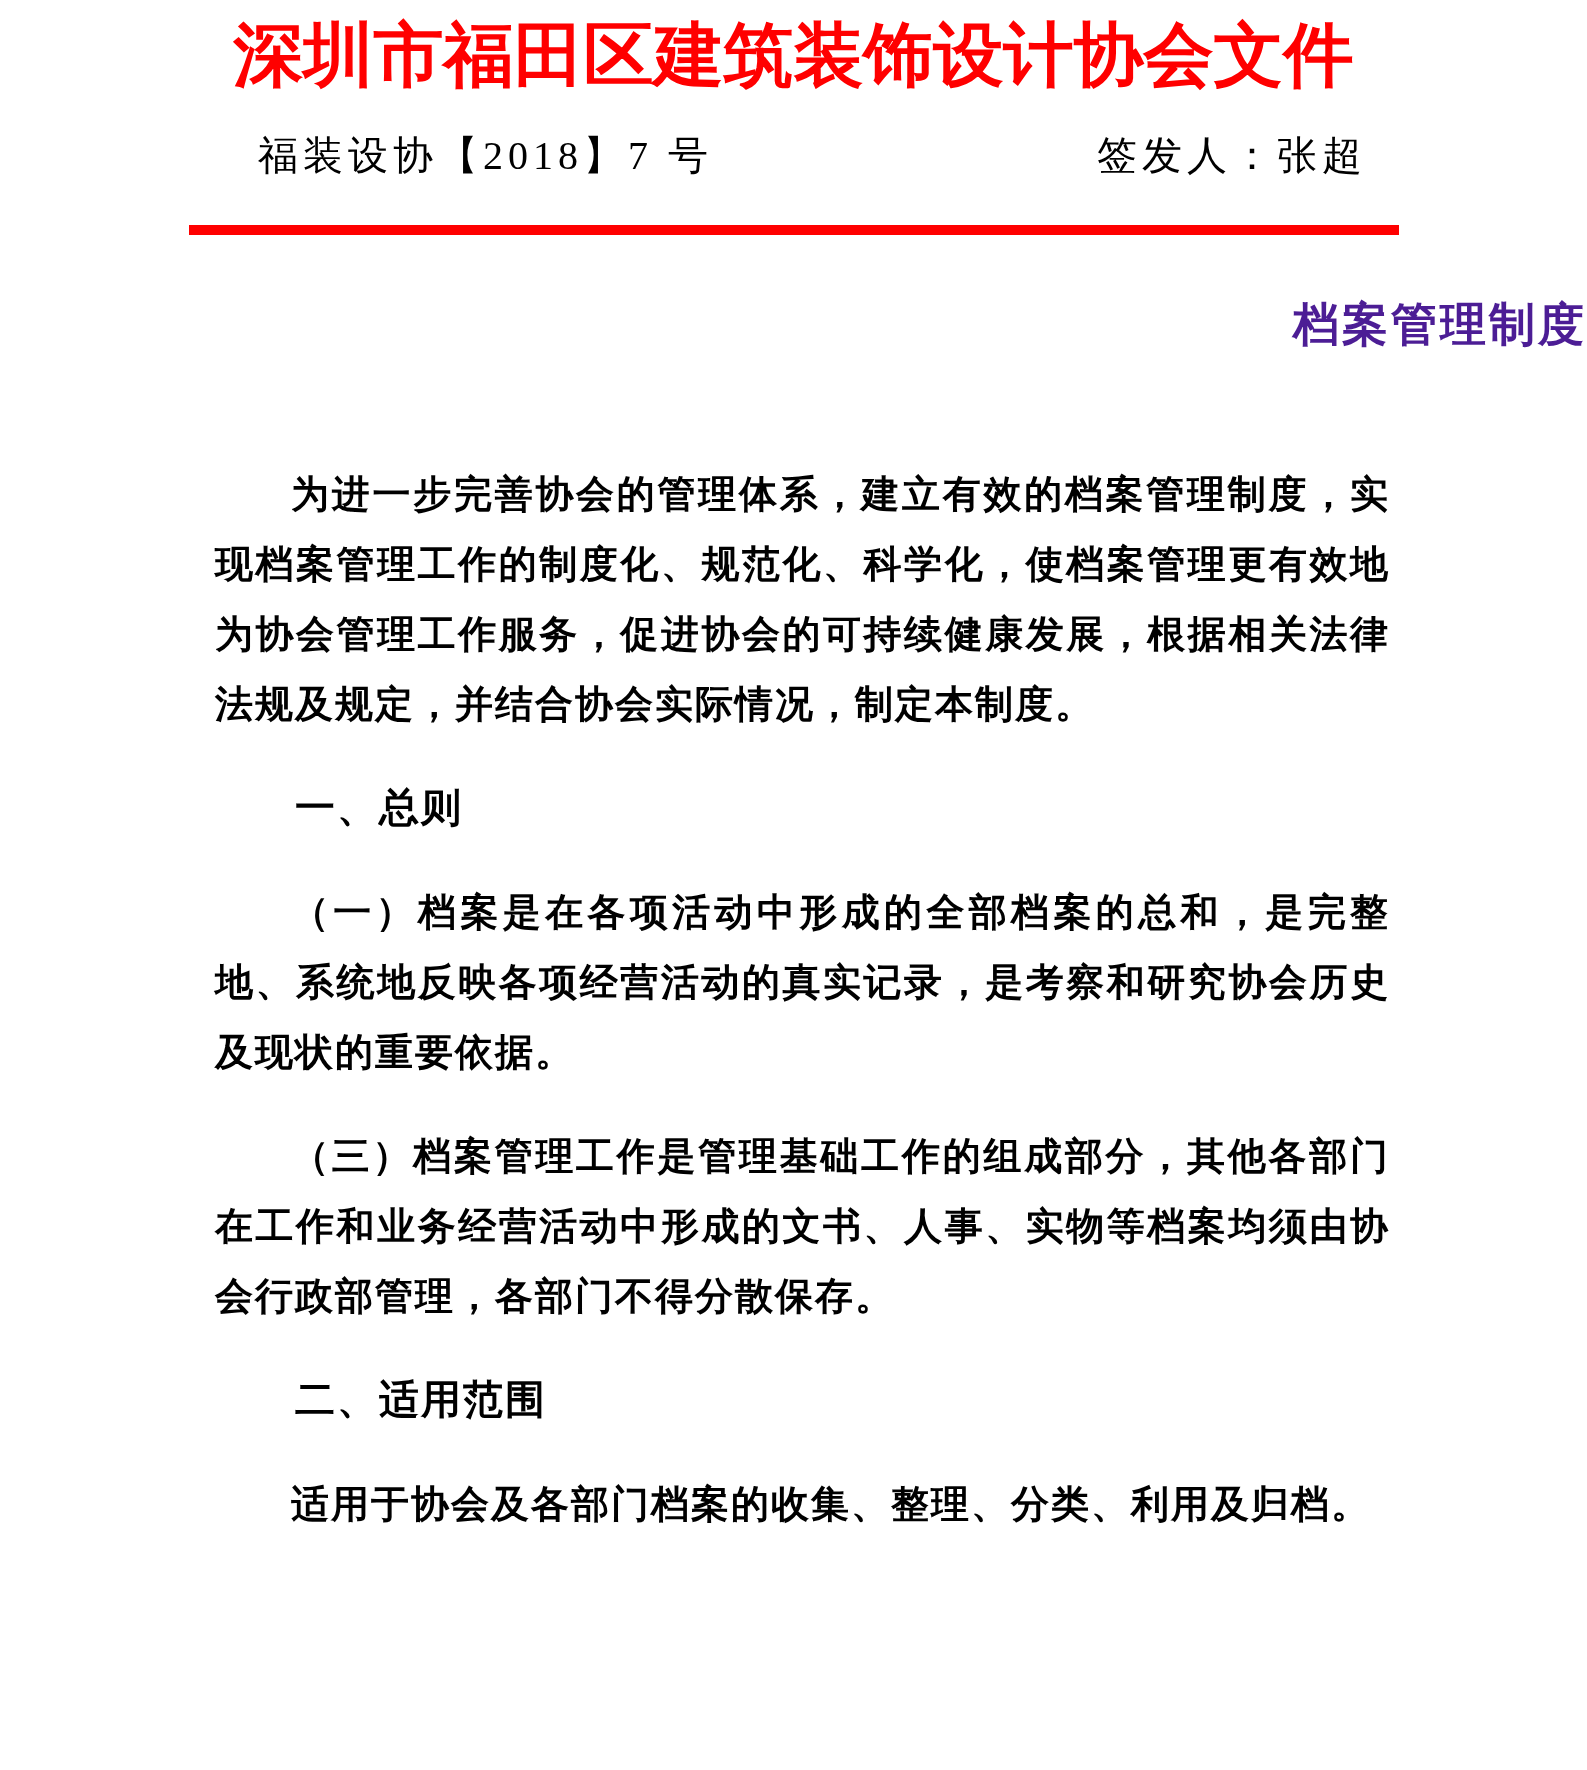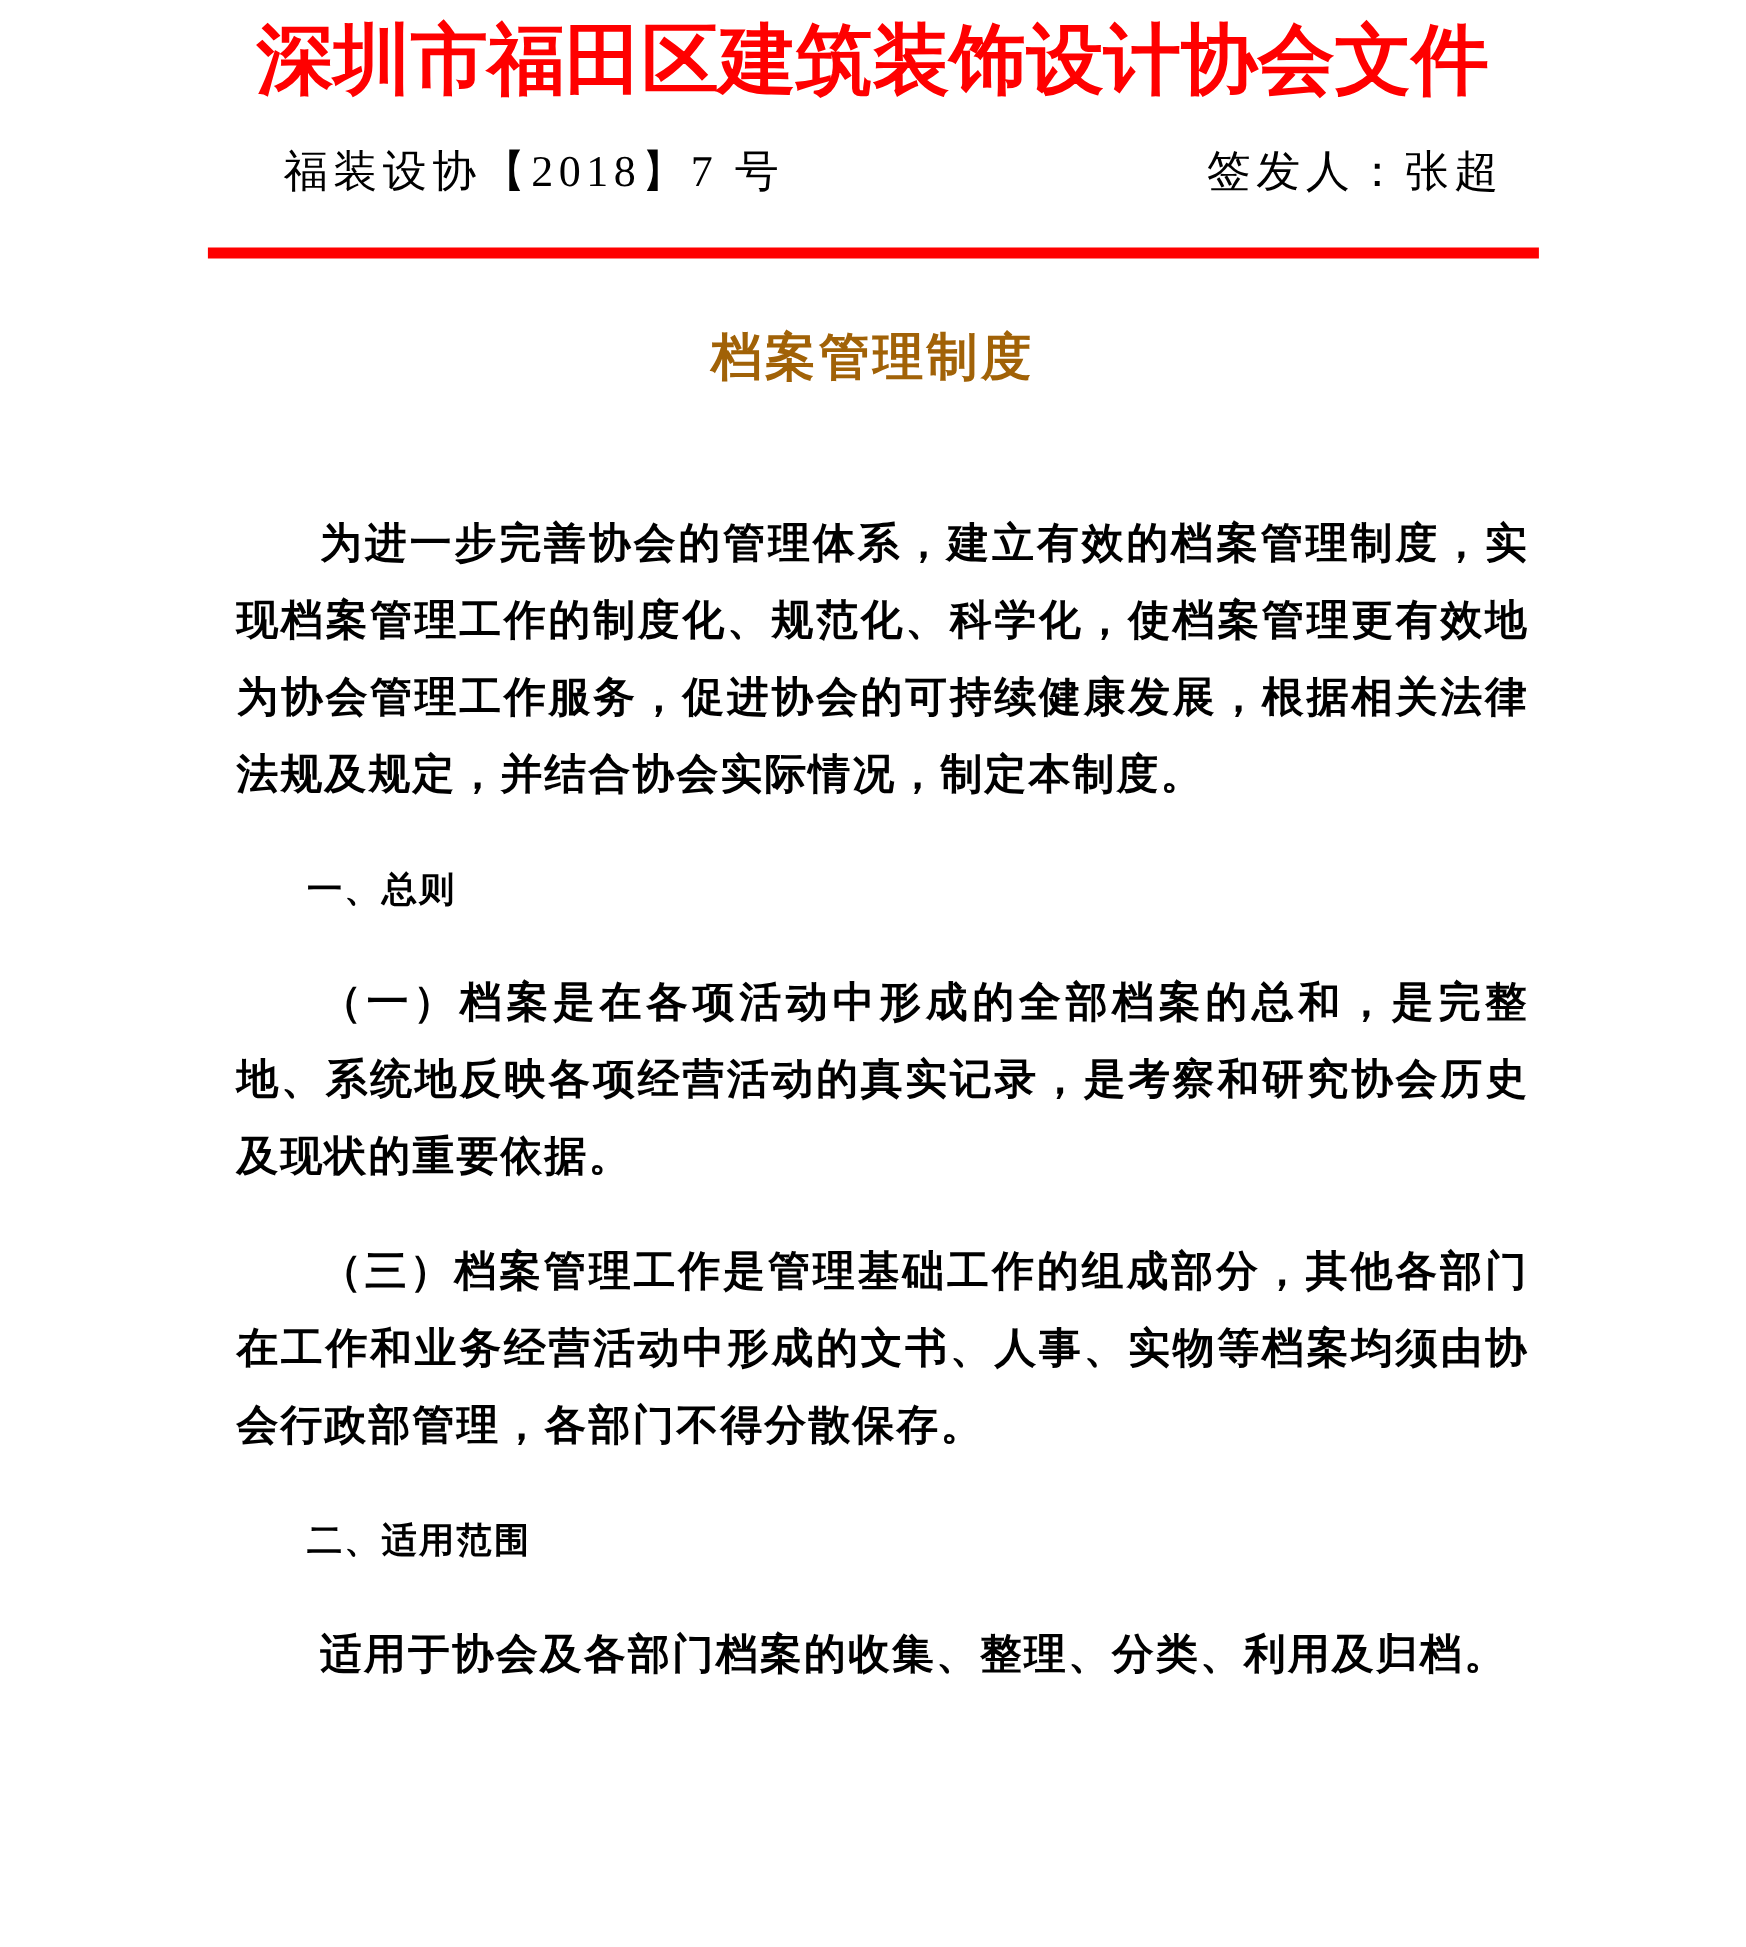--- a/index.html
+++ b/index.html
@@ -39,46 +39,46 @@
     color: #000000;
   }
   .red-divider {
     width: 1210px;
     height: 10px;
     margin: 45px auto 0 auto;
     background: var(--accent-red);
   }
   .doc-title {
     margin-top: 60px;
-    text-align: center;
+    text-align: right;
     font-size: 46px;
     font-weight: bold;
     line-height: 60px;
     letter-spacing: 3px;
-    color: #a16207;
+    color: #4c1d95;
   }
   .doc-body {
     margin: 104px 197px 0 215px;
     font-size: 38px;
     line-height: 70px;
     letter-spacing: 2px;
     text-align: justify;
     text-justify: inter-ideograph;
     color: #000000;
   }
   .doc-body .para {
     margin: 0 0 34px 0;
     text-indent: 2em;
     font-weight: bold;
   }
   .doc-body .section-heading {
     margin: 0 0 34px 0;
     text-indent: 2em;
     font-weight: bold;
-    font-size: 32px;
+    font-size: 40px;
   }
   .doc-body .para:last-child { margin-bottom: 0; }
 </style>
 </head>
 <body>
 
 <div class="page">
 
   <div class="org-title">深圳市福田区建筑装饰设计协会文件</div>
 

